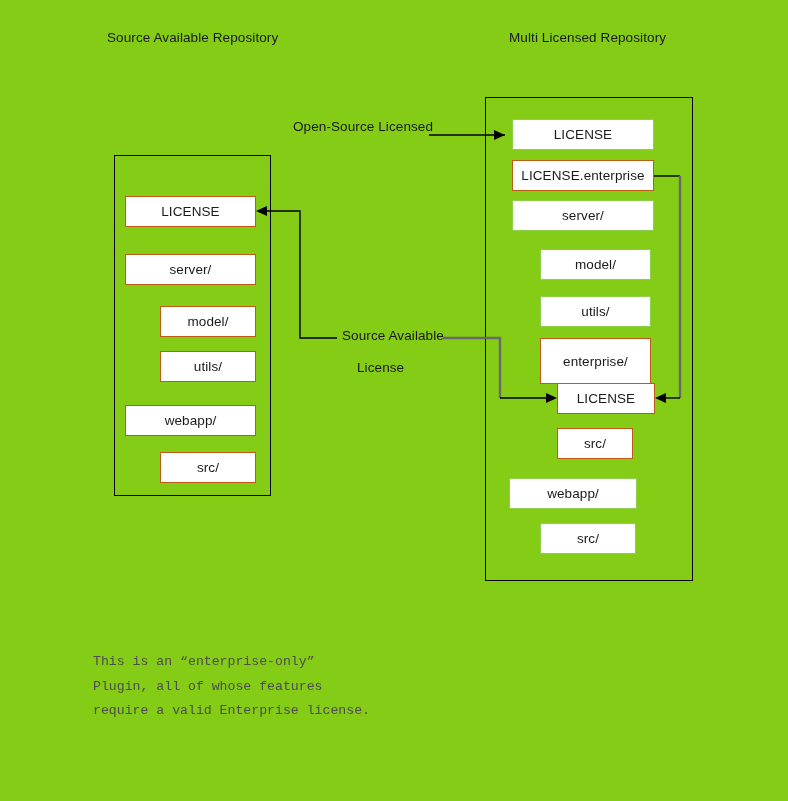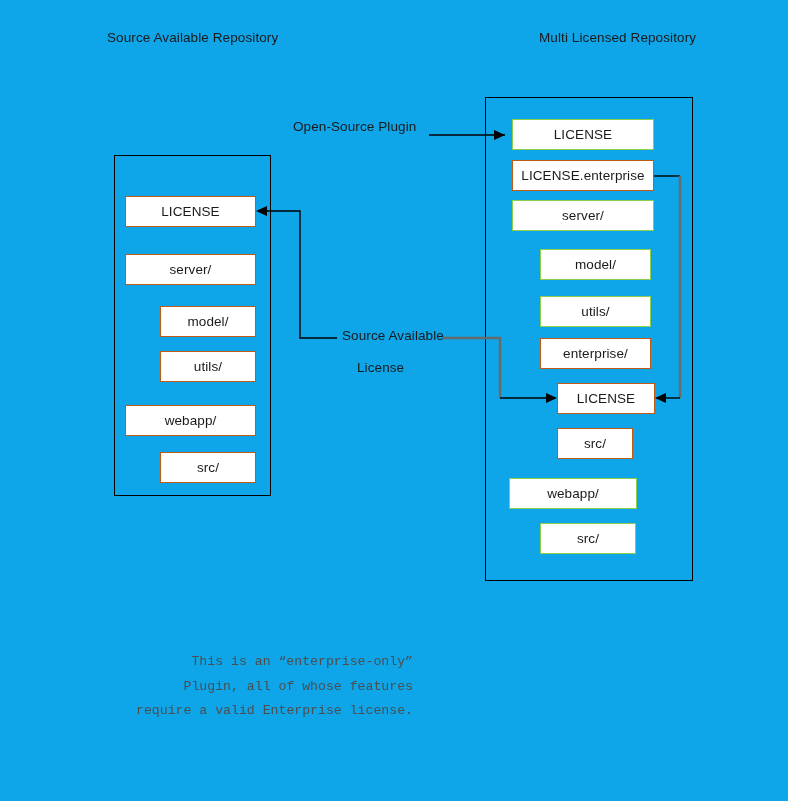--- a/index.html
+++ b/index.html
@@ -5,33 +5,33 @@
 <style>
   html, body {
     margin: 0;
     padding: 0;
     background: #ffffff;
   }
   #page {
     position: relative;
     width: 788px;
     height: 801px;
-    background: #0ea5e9;
+    background: #84cc16;
     font-family: "Liberation Sans", sans-serif;
     overflow: hidden;
   }
   .col-title {
     position: absolute;
     font-size: 13.5px;
     color: #1a1a1a;
     white-space: nowrap;
     letter-spacing: 0.1px;
   }
   #title-left  { left: 107px; top: 30px; }
-  #title-right { left: 539px; top: 30px; }
+  #title-right { left: 509px; top: 30px; }
 
   .repo-container {
     position: absolute;
     border: 1.6px solid #000000;
     background: transparent;
     box-sizing: border-box;
   }
   #repo-left  { left: 114px; top: 155px; width: 157px; height: 341px; }
   #repo-right { left: 485px; top: 97px; width: 208px; height: 484px; }
 
@@ -74,21 +74,20 @@
   #label-src-avail-1 { left: 342px; top: 328px; }
   #label-src-avail-2 { left: 357px; top: 360px; }
 
   .caption {
     position: absolute;
     font-family: "Liberation Mono", "DejaVu Sans Mono", monospace;
     font-size: 13.2px;
     line-height: 24.5px;
     color: #4d4d4d;
     white-space: pre-line;
-    text-align: right;
   }
   #caption-left  { left: 93px;  top: 650px; width: 320px; }
   #caption-right { left: 428px; top: 650px; width: 290px; }
 </style>
 </head>
 <body>
 
 <div id="page">
 
   <div class="col-title" id="title-left">Source Available Repository</div>
@@ -103,21 +102,21 @@
   <div class="file-box" style="left:125px; top:405px; width:131px; height:31px;">webapp/</div>
   <div class="file-box" style="left:160px; top:452px; width:96px; height:31px;">src/</div>
 
   <div class="repo-container" id="repo-right"></div>
 
   <div class="file-box green" style="left:512px; top:119px; width:142px; height:31px;">LICENSE</div>
   <div class="file-box" style="left:512px; top:160px; width:142px; height:31px;text-align:right;">LICENSE.enterprise</div>
   <div class="file-box green" style="left:512px; top:200px; width:142px; height:31px;">server/</div>
   <div class="file-box green" style="left:540px; top:249px; width:111px; height:31px;">model/</div>
   <div class="file-box green" style="left:540px; top:296px; width:111px; height:31px;">utils/</div>
-  <div class="file-box" style="left:540px; top:338px; width:111px; height:31px;">enterprise/</div>
+  <div class="file-box" style="left:540px; top:338px; width:111px; height:46px;">enterprise/</div>
   <div class="file-box" style="left:557px; top:383px; width:98px; height:31px;">LICENSE</div>
   <div class="file-box" style="left:557px; top:428px; width:76px; height:31px;">src/</div>
   <div class="file-box green" style="left:509px; top:478px; width:128px; height:31px;">webapp/</div>
   <div class="file-box green" style="left:540px; top:523px; width:96px; height:31px;">src/</div>
 
   <svg class="wires" viewBox="0 0 788 801" xmlns="http://www.w3.org/2000/svg">
 
     <path class="wire" d="M 429 135 L 505 135"></path>
     <polygon class="wire-head" points="505,135 494,130 494,140"></polygon>
 
@@ -127,21 +126,21 @@
     <path class="wire-gray" d="M 443 338 L 500 338 L 500 398"></path>
     <path class="wire" d="M 500 398 L 551 398"></path>
     <polygon class="wire-head" points="557,398 546,393 546,403"></polygon>
 
     <path class="wire" d="M 654 176 L 680 176"></path>
     <path class="wire-gray" d="M 680 176 L 680 398"></path>
     <path class="wire" d="M 680 398 L 661 398"></path>
     <polygon class="wire-head" points="655,398 666,393 666,403"></polygon>
   </svg>
 
-  <div class="wire-label" id="label-open-source">Open-Source Plugin</div>
+  <div class="wire-label" id="label-open-source">Open-Source Licensed</div>
   <div class="wire-label" id="label-src-avail-1">Source Available</div>
   <div class="wire-label" id="label-src-avail-2">License</div>
 
   <div class="caption" id="caption-left">This is an “enterprise-only”
 Plugin, all of whose features
 require a valid Enterprise license.</div>
 
 </div>
 
 </body></html>

